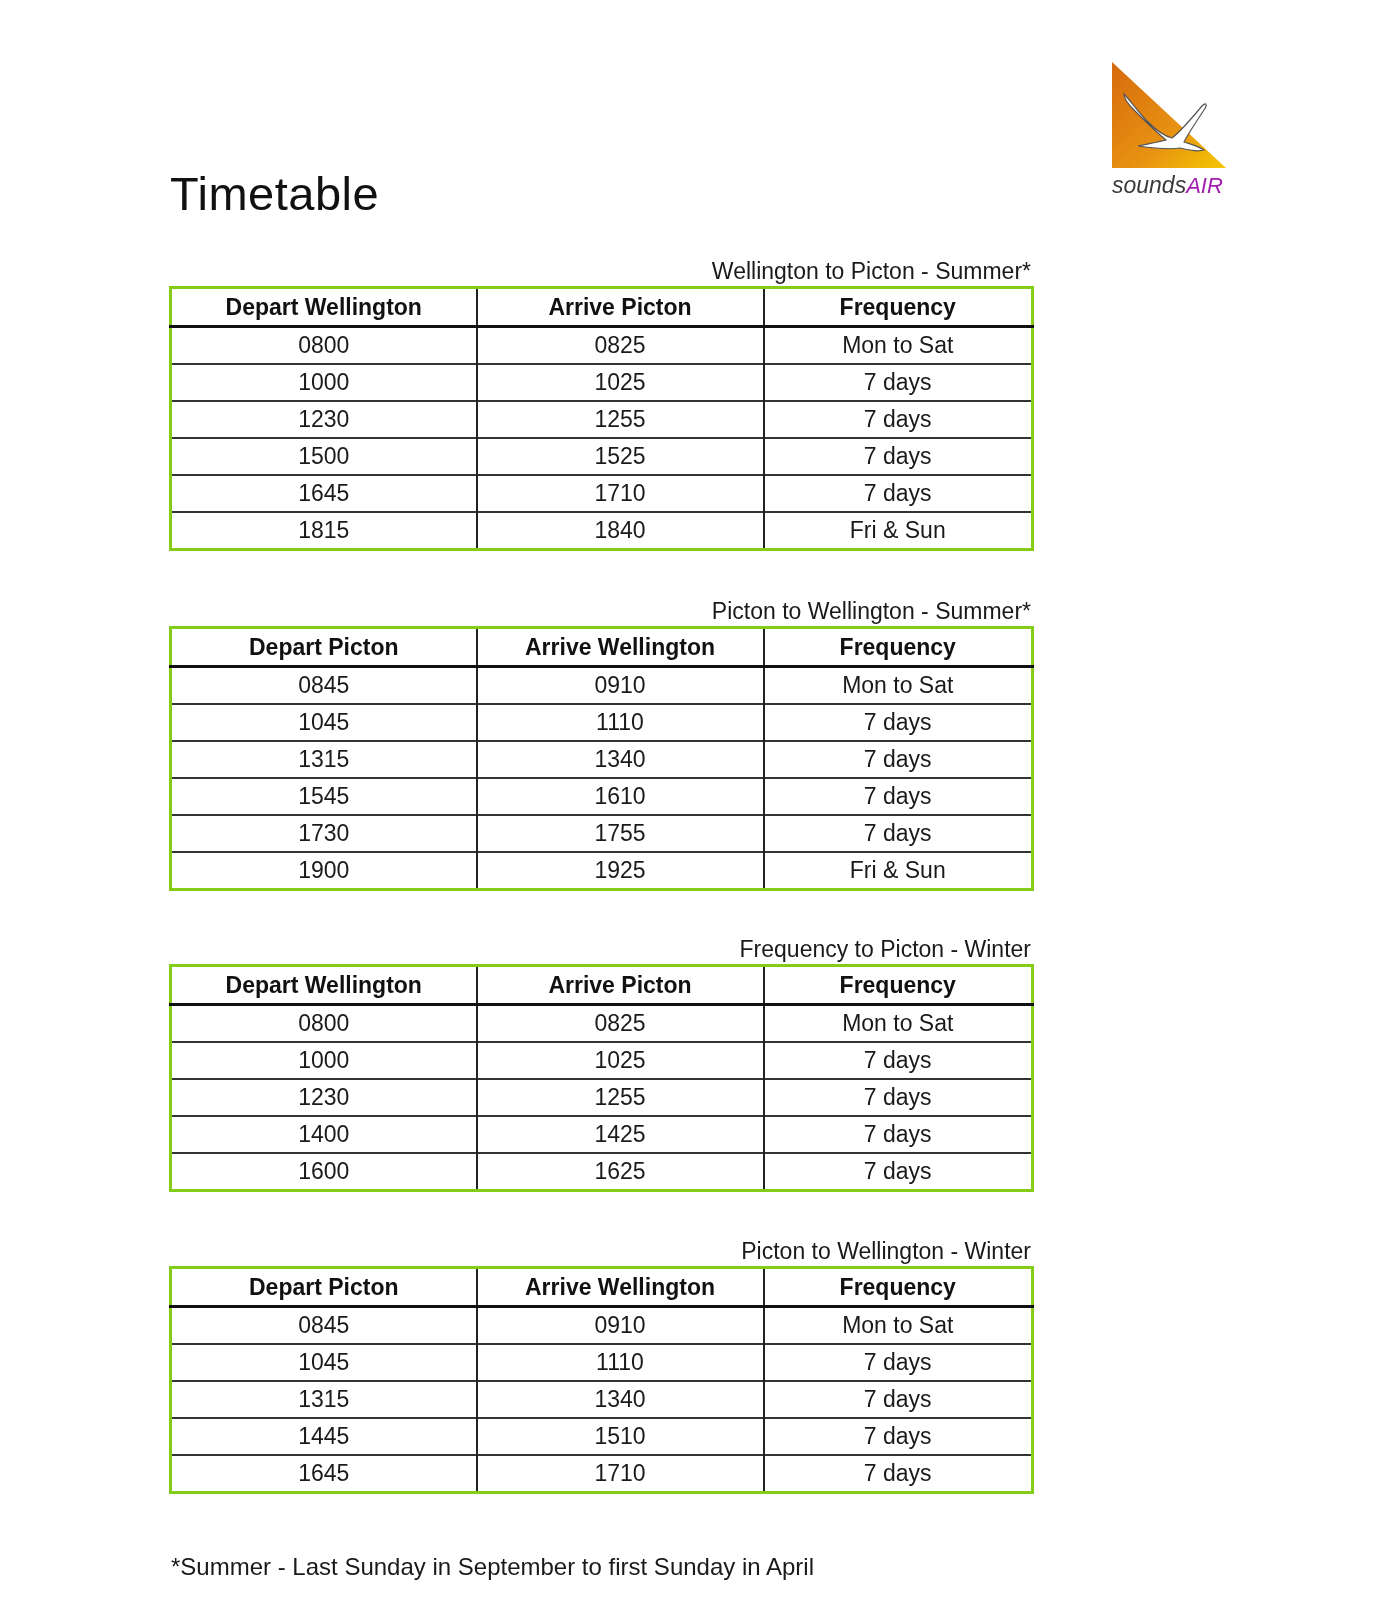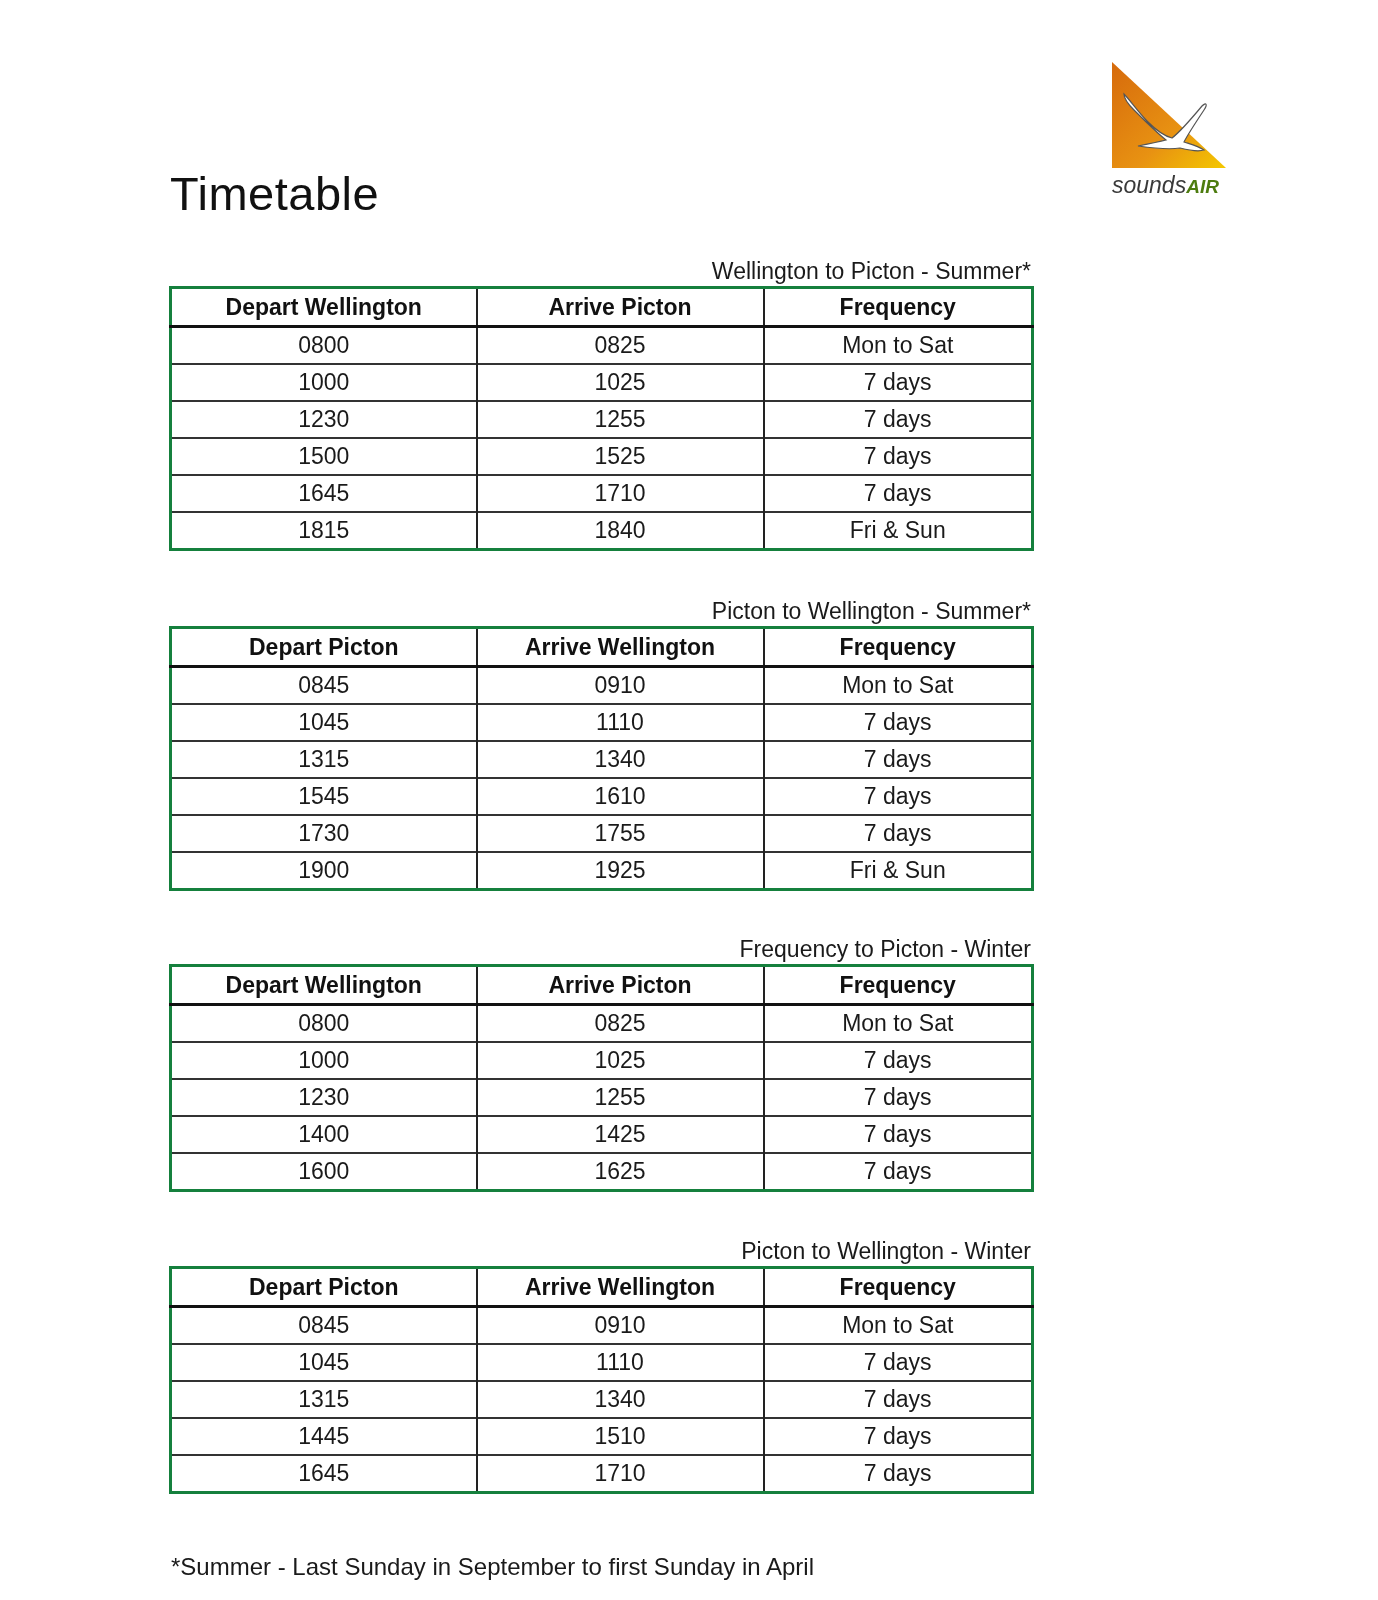--- a/index.html
+++ b/index.html
@@ -10,29 +10,29 @@
     .page-title {
       position: absolute; left: 170px; top: 166px;
       font-size: 47px; font-weight: normal; letter-spacing: 0.5px; color: #111;
     }
     .logo { position: absolute; left: 1108px; top: 60px; width: 130px; height: 142px; }
     .logo svg { display: block; }
     .logo-text {
       position: absolute; left: 4px; top: 112px; font-size: 23px; white-space: nowrap;
       font-style: italic; color: #3a3a3a; letter-spacing: 0px;
     }
-    .logo-text .air { color: #4d7c0f; font-weight: bold; font-size: 19px; }
+    .logo-text .air { color: #a21caf; font-weight: normal; font-size: 22px; }
     .section { position: absolute; left: 169px; width: 862px; }
     .section-title {
       text-align: right; font-size: 23px; color: #1a1a1a; height: 30px; line-height: 30px;
       padding-left: 18px;
     }
     table {
       border-collapse: collapse; width: 862px; table-layout: fixed;
-      border: 3px solid #15803d;
+      border: 3px solid #84cc16;
     }
     col.c1 { width: 306px; }
     col.c2 { width: 287px; }
     col.c3 { width: 269px; }
     th, td {
       border-left: 2px solid #222; border-right: 2px solid #222;
       text-align: center; padding: 0; font-size: 23px;
     }
     th { height: 36px; font-weight: bold; border-bottom: 3px solid #111; color: #111; }
     td { height: 35px; border-top: 2px solid #333; color: #1a1a1a; }

